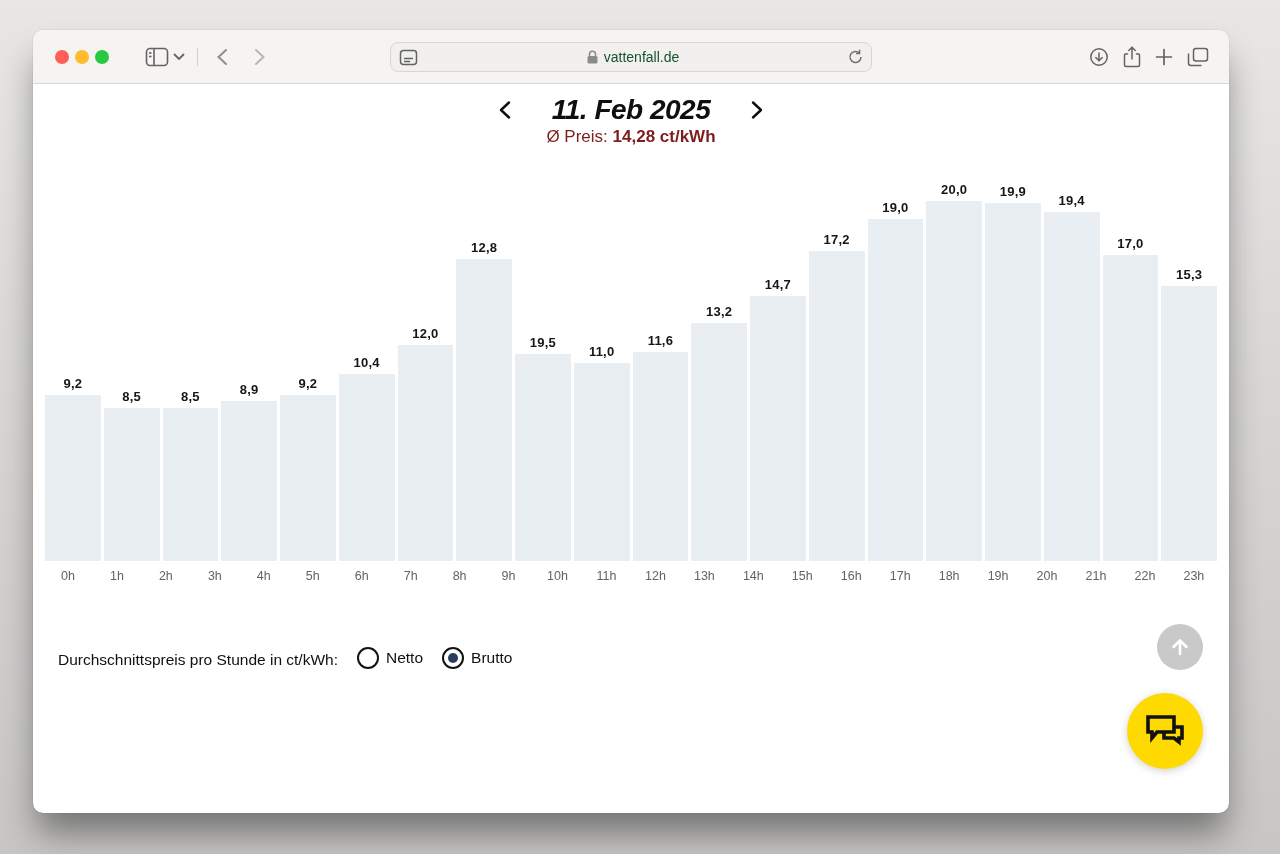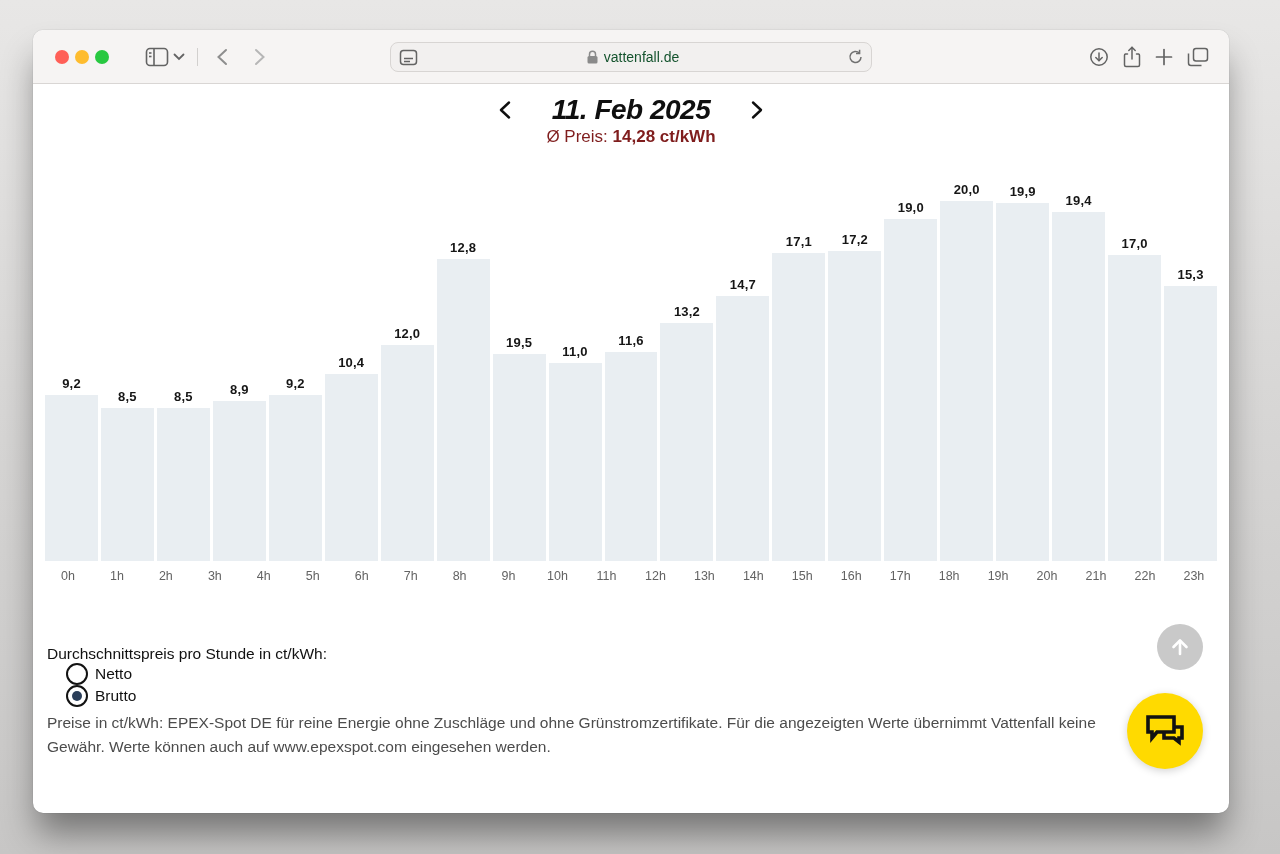--- a/index.html
+++ b/index.html
@@ -36,21 +36,21 @@
   .avg-line { text-align:center; font-size:17px; color:#7f1d1d; height:24px; }
   .avg-line b { font-weight:800; }
 
   .chart { display:flex; align-items:flex-end; gap:3px; height:390px; margin:20px 12px 0; }
   .col { flex:1 1 0; display:flex; flex-direction:column; align-items:center; justify-content:flex-end; min-width:0; }
   .val { font-size:13px; font-weight:600; color:#161616; margin-bottom:4px; letter-spacing:0.2px; white-space:nowrap; }
   .bar { width:100%; }
   .axis { display:flex; gap:3px; margin:8px 12px 2px; height:16px; }
   .axis span { flex:1 1 0; text-align:center; font-size:12.5px; color:#636363; }
 
-  .controls { display:flex; align-items:flex-start; margin:60px 0 0 14px; height:24px; font-size:15.5px; color:#111;flex-direction:column; }
+  .controls { display:flex; align-items:flex-end; margin:60px 0 0 25px; height:24px; font-size:15.5px; color:#111; }
   .controls .ctl-label { font-weight:500; }
   .radio-opt { display:flex; align-items:center; margin-left:12px; cursor:pointer; }
   .radio { width:22px; height:22px; border:2.5px solid #121212; border-radius:50%; background:#fff;
     display:flex; align-items:center; justify-content:center; }
   .radio.selected::after { content:''; width:10px; height:10px; border-radius:50%; background:#2a3e59; }
   .radio-opt span { margin-left:7px; }
 
   .footer { margin:42px 90px 0 14px; max-width:1135px; font-size:15.5px; line-height:24px; color:#4c4c4c; }
 
   .scrolltop { position:absolute; left:1124px; top:594px; width:46px; height:46px; border-radius:50%;
@@ -239,24 +239,20 @@
         <div class="val">11,6</div>
         <div class="bar" style="height: 208.8px; background: rgb(233, 238, 242);"></div>
       </div>
       <div class="col">
         <div class="val">13,2</div>
         <div class="bar" style="height: 237.6px; background: rgb(233, 238, 242);"></div>
       </div>
       <div class="col">
         <div class="val">14,7</div>
         <div class="bar" style="height: 264.6px; background: rgb(233, 238, 242);"></div>
-      </div>
-      <div class="col">
-        <div class="val">17,1</div>
-        <div class="bar" style="height: 307.8px; background: rgb(233, 238, 242);"></div>
       </div>
       <div class="col">
         <div class="val">17,2</div>
         <div class="bar" style="height: 309.6px; background: rgb(233, 238, 242);"></div>
       </div>
       <div class="col">
         <div class="val">19,0</div>
         <div class="bar" style="height: 342px; background: rgb(233, 238, 242);"></div>
       </div>
       <div class="col">
@@ -312,21 +308,20 @@
     <label class="radio-opt">
       <span class="radio"></span>
       <span>Netto</span>
     </label>
     <label class="radio-opt">
       <span class="radio selected"></span>
       <span>Brutto</span>
     </label>
   </div>
 
-  <p class="footer">Preise in ct/kWh: EPEX-Spot DE für reine Energie ohne Zuschläge und ohne Grünstromzertifikate. Für die angezeigten Werte übernimmt Vattenfall keine Gewähr. Werte können auch auf www.epexspot.com eingesehen werden.</p>
 
   <button class="scrolltop">
     <span>
       <svg width="22" height="22" viewBox="0 0 22 22" fill="none" stroke="#ffffff" stroke-width="2.6" stroke-linecap="round" stroke-linejoin="round">
         <line x1="11" y1="18" x2="11" y2="5"></line>
         <polyline points="4.5,11 11,4.5 17.5,11"></polyline>
       </svg>
     </span>
   </button>
 

